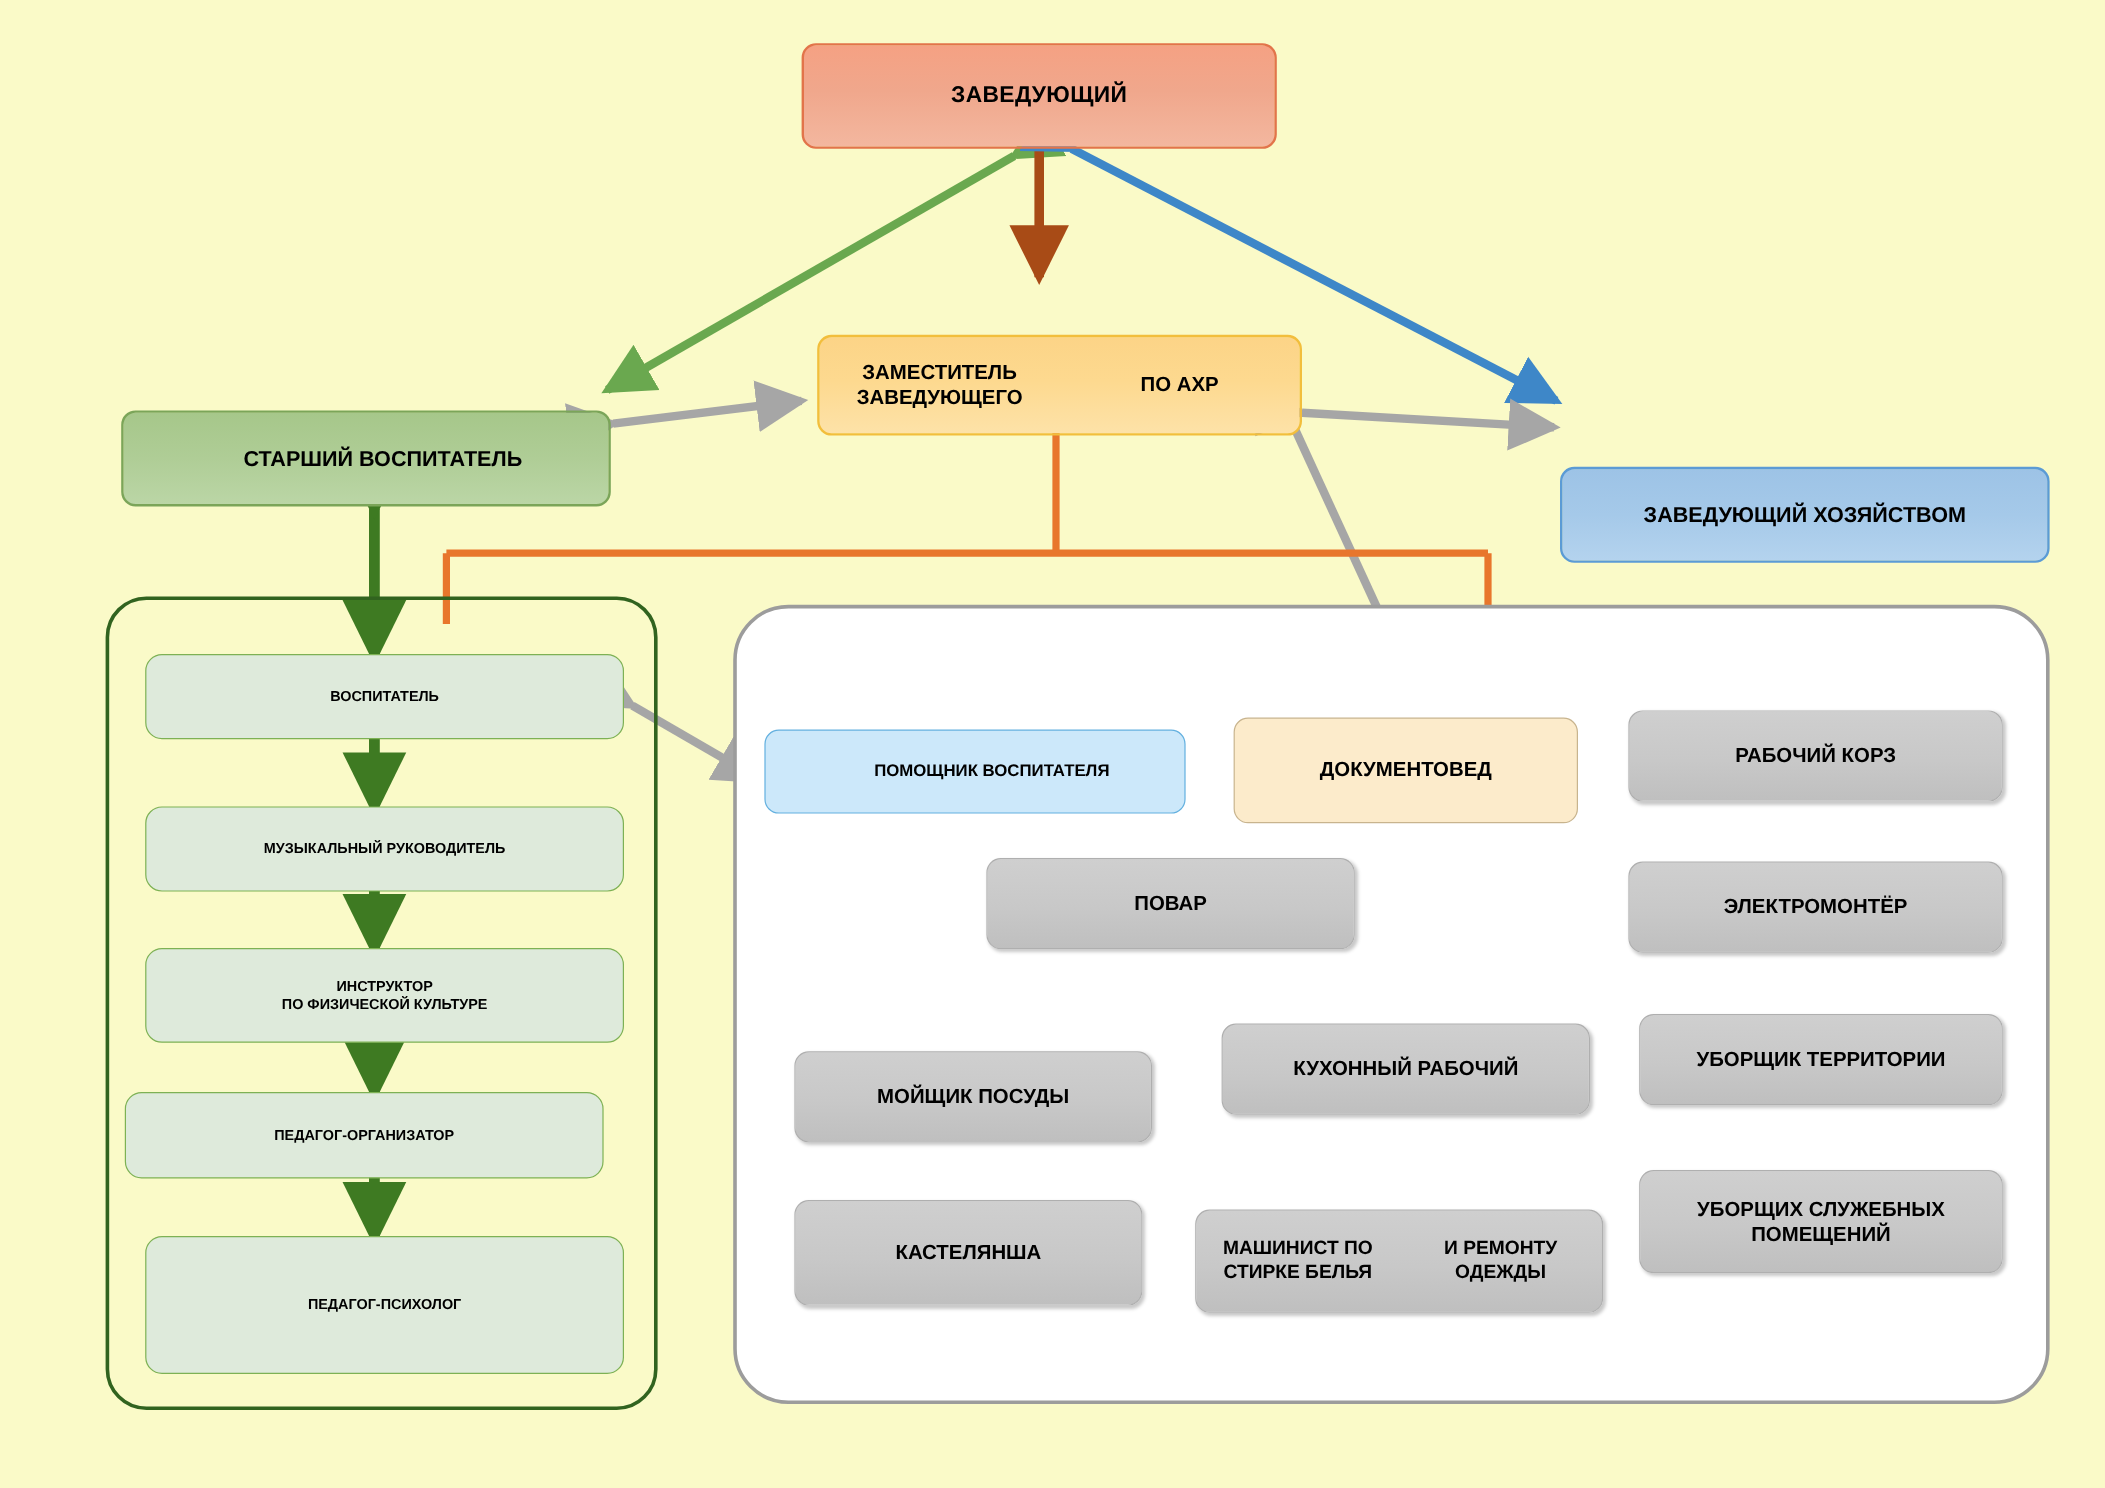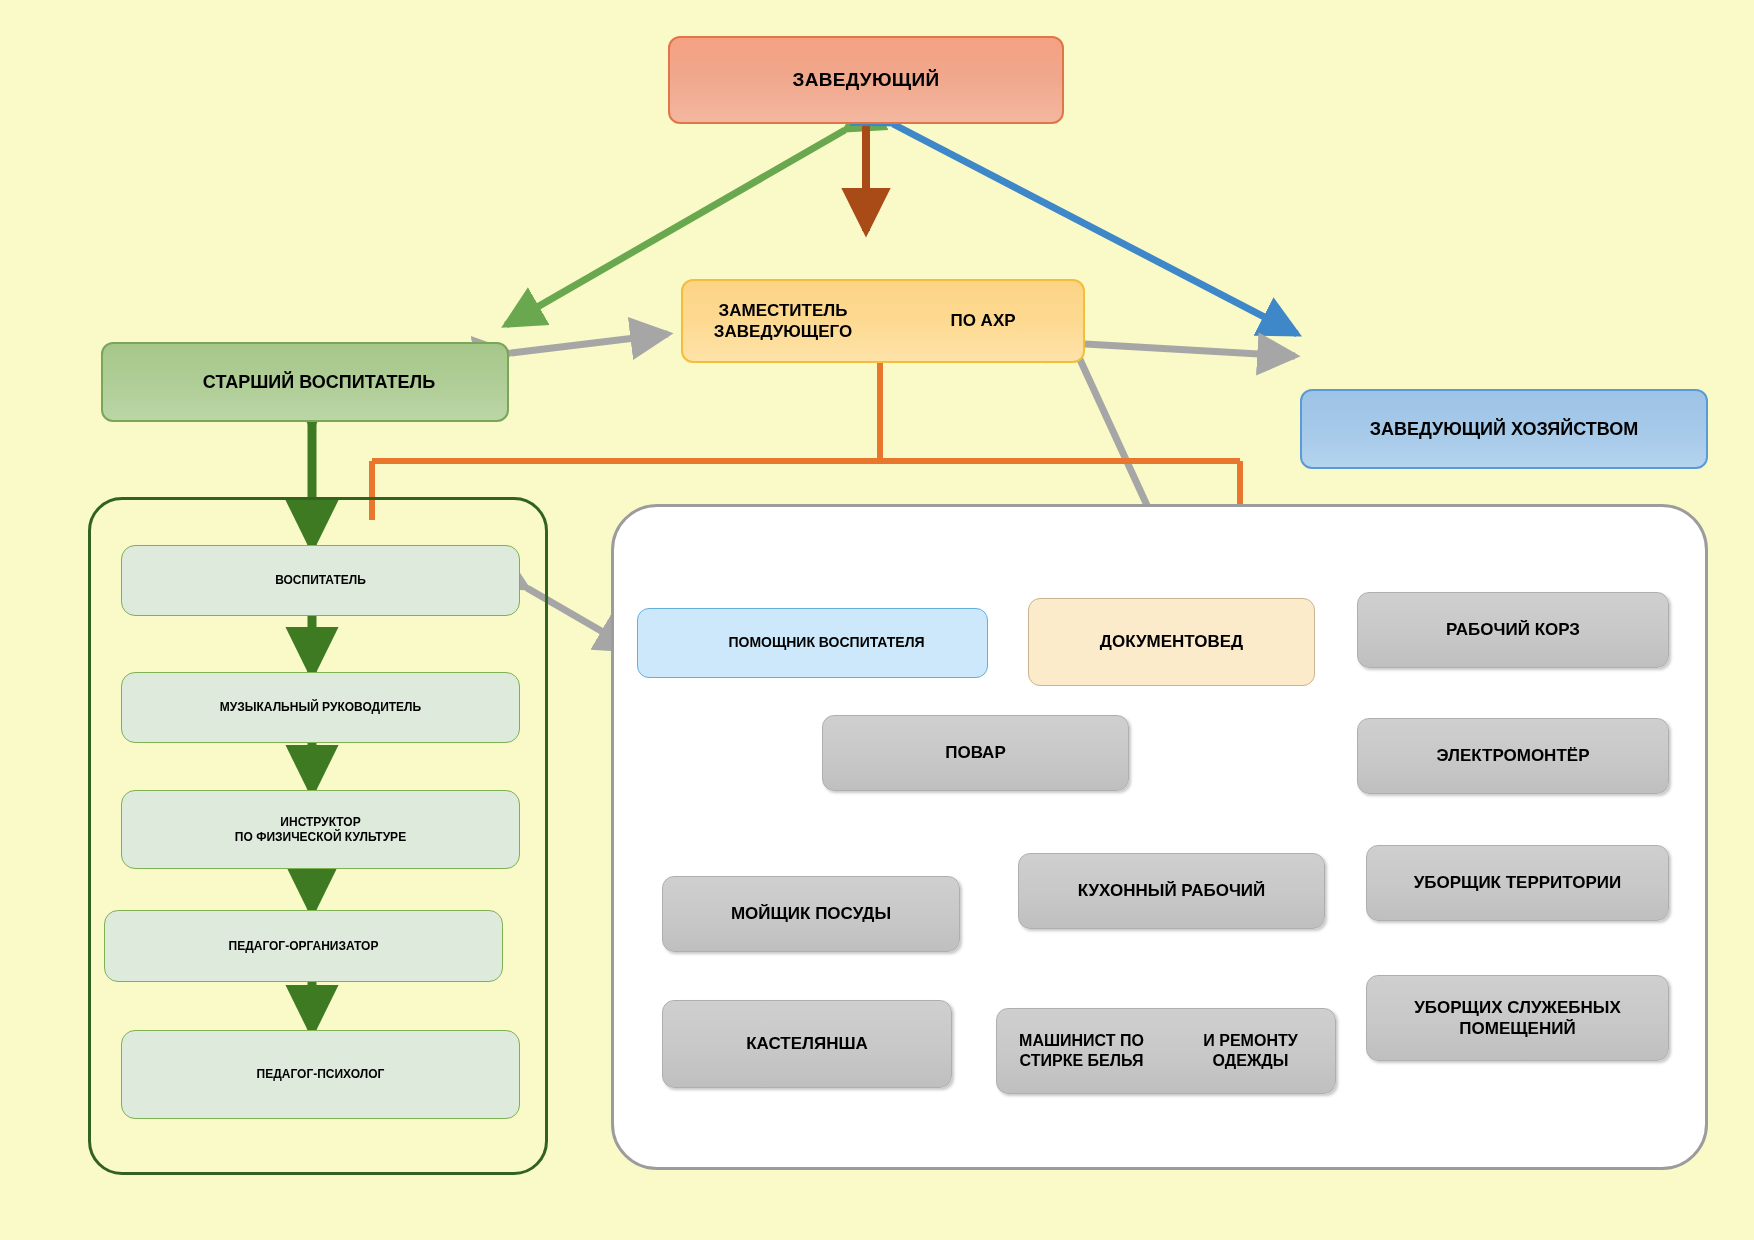--- a/index.html
+++ b/index.html
@@ -204,21 +204,21 @@
 
   <div class="node n-teach" style="left:121px; top:790px; width:399px; height:79px; flex-direction:column;">
     <span>ИНСТРУКТОР</span>
     <span>ПО ФИЗИЧЕСКОЙ КУЛЬТУРЕ</span>
   </div>
 
   <div class="node n-teach" style="left:104px; top:910px; width:399px; height:72px;">
     <span>ПЕДАГОГ-ОРГАНИЗАТОР</span>
   </div>
 
-  <div class="node n-teach" style="left:121px; top:1030px; width:399px; height:89px;justify-content:center;">
+  <div class="node n-teach" style="left:121px; top:1030px; width:399px; height:115px;justify-content:center;">
     <span>ПЕДАГОГ-ПСИХОЛОГ</span>
   </div>
 
   <div class="group" id="group-ahr" style="left:611px; top:504px; width:1097px; height:666px;"></div>
 
   <div class="node n-blue" style="left:637px; top:608px; width:351px; height:70px;">
     <span>ПОМОЩНИК ВОСПИТАТЕЛЯ</span>
   </div>
 
   <div class="node n-cream" style="left:1028px; top:598px; width:287px; height:88px;">

